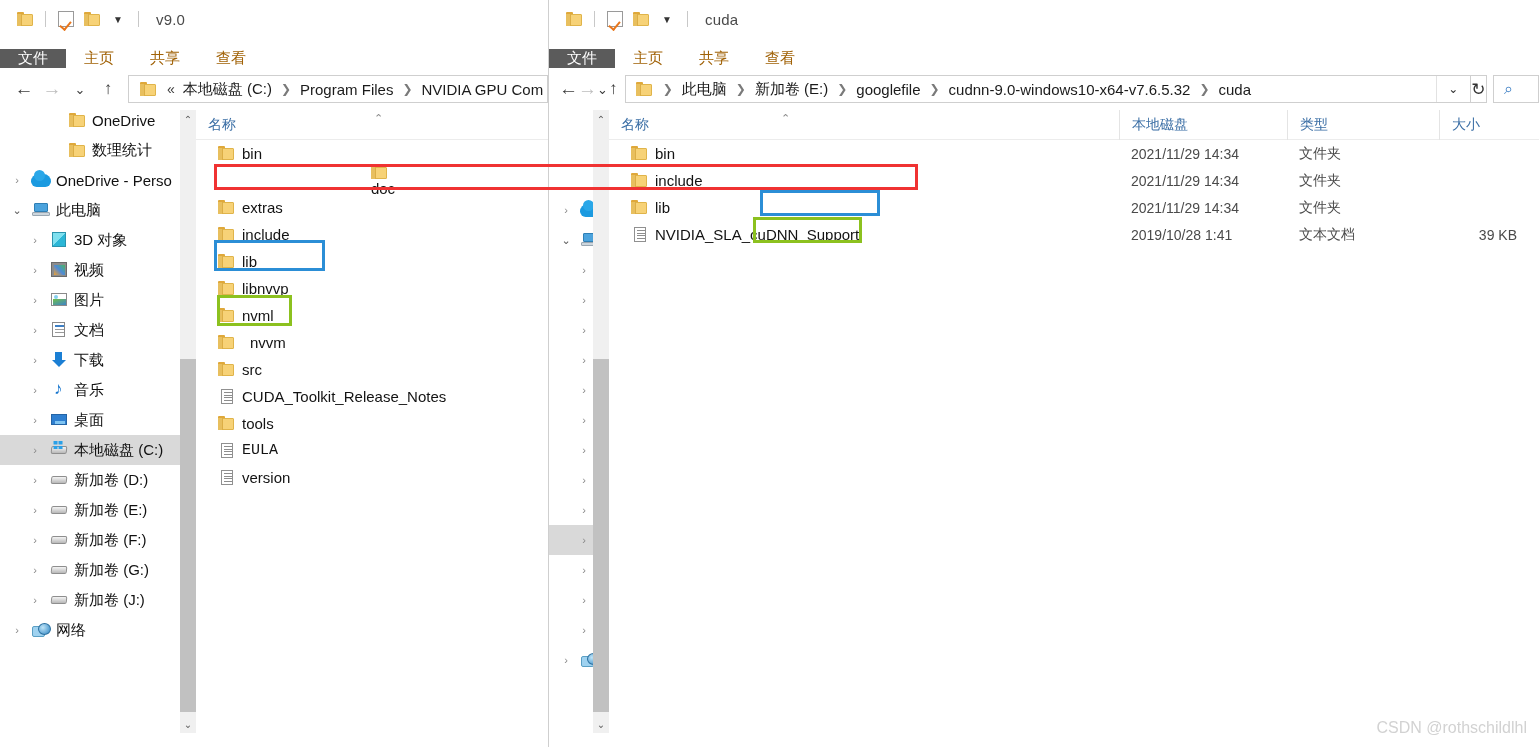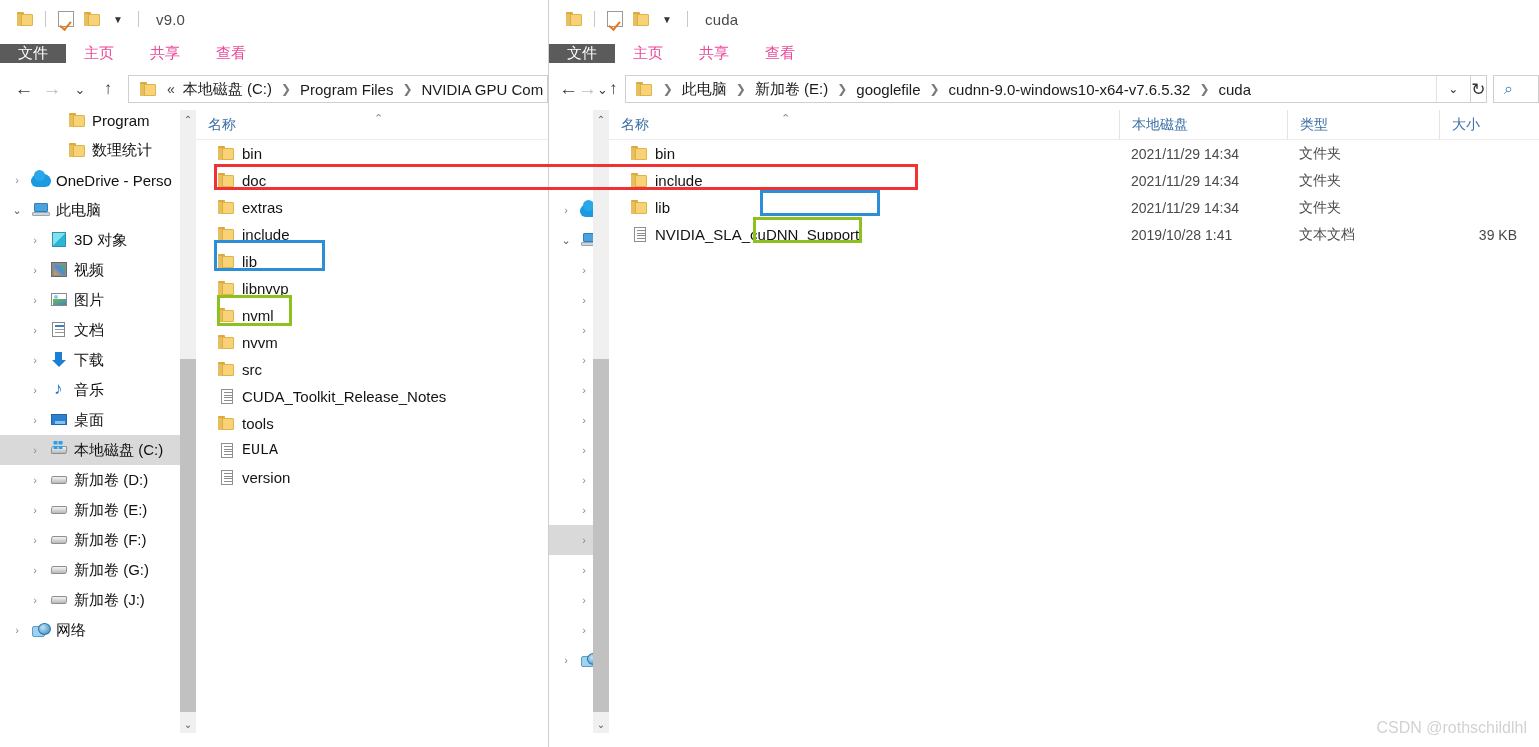--- a/index.html
+++ b/index.html
@@ -30,22 +30,22 @@
 
   
   .qa-check { width: 16px; height: 16px; border: 1px solid #9a9a9a; background: #fff; position: relative; }
   .qa-check:after {
     content: ""; position: absolute; left: 3px; top: 7px; width: 5px; height: 9px;
     border: solid #e8761b; border-width: 0 2px 2px 0; transform: rotate(40deg);
   }
   .qa-caret { font-size: 10px; color:#333; }
 
   
-  .ribbon { height: 30px; display: flex; align-items: center; background: #ffffff; }
-  .rtab { display: flex; align-items: center; justify-content: center; font-size: 15px; color: #ec4899; padding: 0 18px; }
+  .ribbon { height: 30px; display: flex; align-items: flex-end; background: #ffffff; }
+  .rtab { display: flex; align-items: center; justify-content: center; font-size: 15px; color: #a16207; padding: 0 18px; }
   .rtab.active { background: #5b5b5b; color: #ffffff; }
 
   
   .addrrow { height: 42px; display: flex; align-items: center; padding: 0 0 0 10px; gap: 0; }
   .navbtn { width: 28px; height: 28px; display:flex; align-items:center; justify-content:center; font-size:19px; color:#3b3b3b; }
   .navbtn.dim { color: #bdbdbd; font-size: 19px; }
   .navbtn.small { font-size: 13px; color:#3b3b3b; }
   .addrbox {
     flex: 1; height: 28px; border: 1px solid #cfcfcf; background: #fff;
     display: flex; align-items: center; padding-left: 8px; gap: 0; overflow: hidden; white-space: nowrap;
@@ -202,21 +202,21 @@
         <div id="left-nav-rows" style="position:absolute; left:0; top:-5px; width:180px;">
             <div class="navrow" style="padding-left: 42px;">
               <span class="nav-chev"></span>
               <span class="nav-ico">
                 <span class="folder">
                   <span class="tab"></span>
                   <span class="body"></span>
                   <span class="lip"></span>
                 </span>
               </span>
-              <span class="nav-label">Program</span>
+              <span class="nav-label">OneDrive</span>
             </div>
             <div class="navrow" style="padding-left: 42px;">
               <span class="nav-chev"></span>
               <span class="nav-ico">
                 <span class="folder">
                   <span class="tab"></span>
                   <span class="body"></span>
                   <span class="lip"></span>
                 </span>
               </span>
@@ -387,21 +387,21 @@
                   <span class="folder">
                     <span class="tab"></span>
                     <span class="body"></span>
                     <span class="lip"></span>
                   </span>
                 </span>
                 <span>bin</span>
               </div>
             </div>
             <div class="frow">
-              <div class="fname" style="width:352px;">
+              <div class="fname" style="width:352px;flex-direction:column;">
                 <span class="ico">
                   <span class="folder">
                     <span class="tab"></span>
                     <span class="body"></span>
                     <span class="lip"></span>
                   </span>
                 </span>
                 <span>doc</span>
               </div>
             </div>
@@ -459,21 +459,21 @@
                   <span class="folder">
                     <span class="tab"></span>
                     <span class="body"></span>
                     <span class="lip"></span>
                   </span>
                 </span>
                 <span>nvml</span>
               </div>
             </div>
             <div class="frow">
-              <div class="fname" style="width:352px;">
+              <div class="fname" style="width:352px;gap:8px;">
                 <span class="ico">
                   <span class="folder">
                     <span class="tab"></span>
                     <span class="body"></span>
                     <span class="lip"></span>
                   </span>
                 </span>
                 <span>nvvm</span>
               </div>
             </div>

